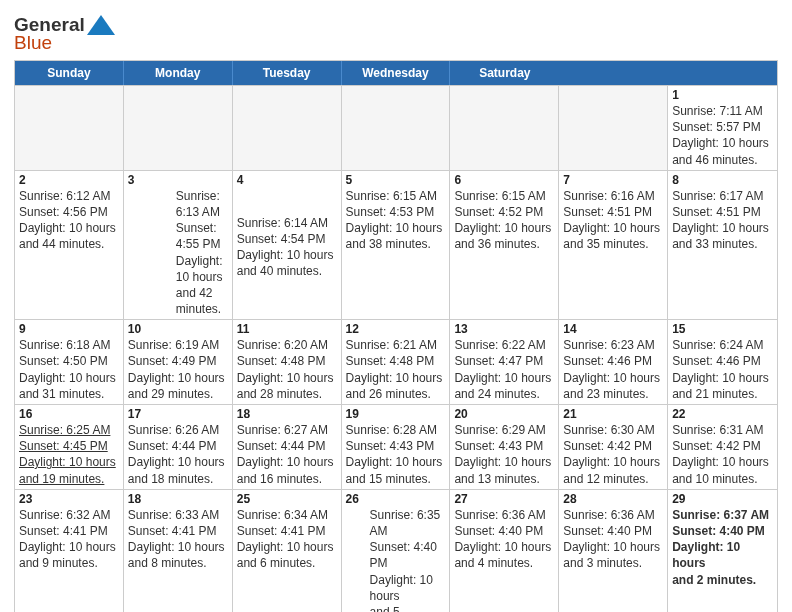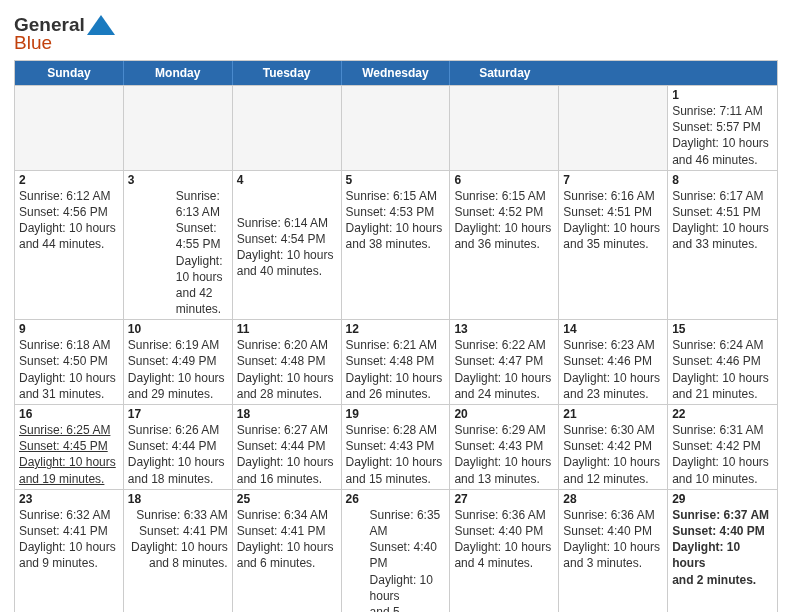--- a/index.html
+++ b/index.html
@@ -306,21 +306,21 @@
         <div class="cal-row">
           <div class="cal-cell">
             <span class="day-num">23</span>
             <div class="cell-info" style="white-space: pre-line;">Sunrise: 6:32 AM
 Sunset: 4:41 PM
 Daylight: 10 hours
 and 9 minutes.</div>
           </div>
           <div class="cal-cell">
             <span class="day-num">18</span>
-            <div class="cell-info" style="white-space: pre-line; text-align: right;">Sunrise: 6:33 AM
+            <div class="cell-info" style="white-space: pre-line;">Sunrise: 6:33 AM
 Sunset: 4:41 PM
 Daylight: 10 hours
 and 8 minutes.</div>
           </div>
           <div class="cal-cell">
             <span class="day-num">25</span>
             <div class="cell-info" style="white-space: pre-line;">Sunrise: 6:34 AM
 Sunset: 4:41 PM
 Daylight: 10 hours
 and 6 minutes.</div>

